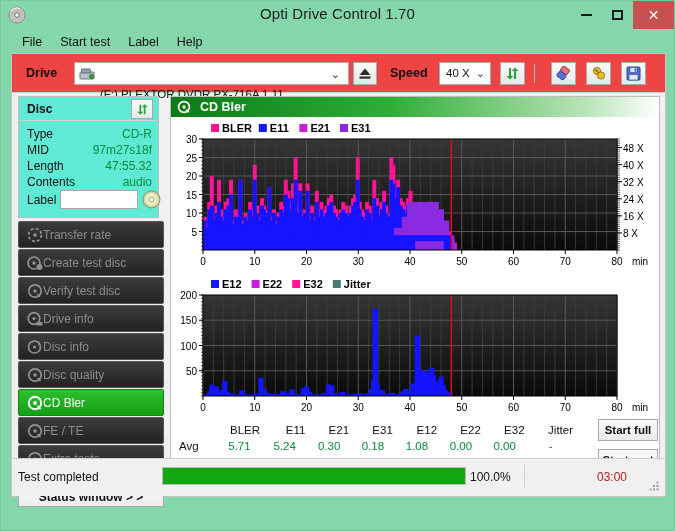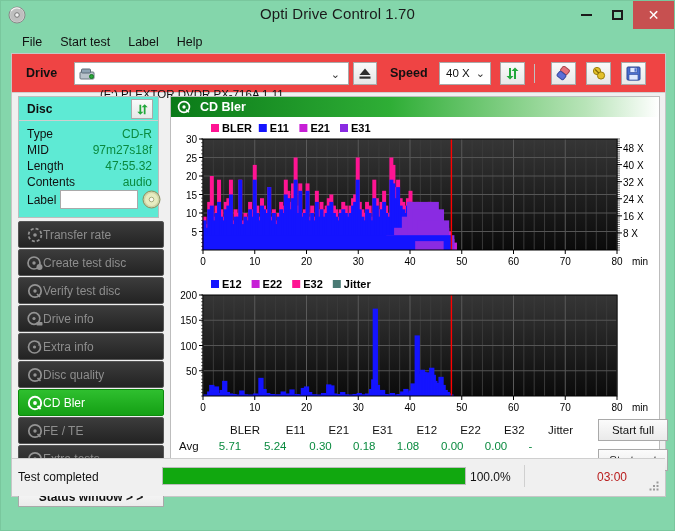--- a/index.html
+++ b/index.html
@@ -180,29 +180,29 @@
   #chart2 { left: 2px; top: 176px; width: 486px; height: 145px; }
 
   
   #stats { position: absolute; left: 6px; top: 325px; width: 410px; font-size: 11.5px; }
   #stats table { border-collapse: collapse; width: 400px; }
   #stats th, #stats td { font-weight: normal; padding: 0; height: 16px; }
   #stats th.corner, #stats td.rowhead {
     text-align: left; color: #111; width: 44px; padding-left: 2px;
   }
   #stats th { color: #111; text-align: right; padding-right: 4px; }
-  #stats td { color: #0a8a3f; text-align: left; padding-right: 4px; }
+  #stats td { color: #0a8a3f; text-align: center; padding-right: 4px; }
   .col-w { width: 47px; }
   .col-j { width: 52px; }
 
   #start-full, #start-part {
-    position: absolute; left: 427px; width: 70px; height: 22px;
+    position: absolute; left: 427px; width: 60px; height: 22px;
     background: linear-gradient(#fbfbfb,#eaeaea); border: 1px solid #a9a9a9;
     display: flex; align-items: center; justify-content: center;
-    font-size: 11.5px; font-weight: normal; color: #111;
+    font-size: 11.5px; font-weight: bold; color: #111;
   }
   #start-full { top: 322px; }
   #start-part { top: 352px; }
 
   
   #statusbar {
     position: absolute; left: 0; top: 404px; width: 653px; height: 38px;
     background: #f0f0f0; border-top: 1px solid #cfcfcf;
   }
   #status-text {
@@ -385,21 +385,21 @@
           </svg>
         <span class="nl">Drive info</span>
       </div>
 
       <div class="nav-btn">
         <svg class="ni" viewBox="0 0 16 16">
             <circle cx="7.5" cy="8" r="6" fill="none" stroke="#cfcfcf" stroke-width="1.7"></circle>
             <circle cx="7.5" cy="8" r="1.6" fill="#cfcfcf"></circle>
             <text x="11" y="7" font-size="8" fill="#cfcfcf">i</text>
           </svg>
-        <span class="nl">Extra info</span>
+        <span class="nl">Disc info</span>
       </div>
 
       <div class="nav-btn">
         <svg class="ni" viewBox="0 0 16 16">
             <circle cx="8" cy="8" r="6.2" fill="none" stroke="#cfcfcf" stroke-width="1.7"></circle>
             <circle cx="8" cy="8" r="1.7" fill="#cfcfcf"></circle>
             <path d="M10.5 11 L13.5 14" stroke="#cfcfcf" stroke-width="1.6"></path>
           </svg>
         <span class="nl">Disc quality</span>
       </div>

